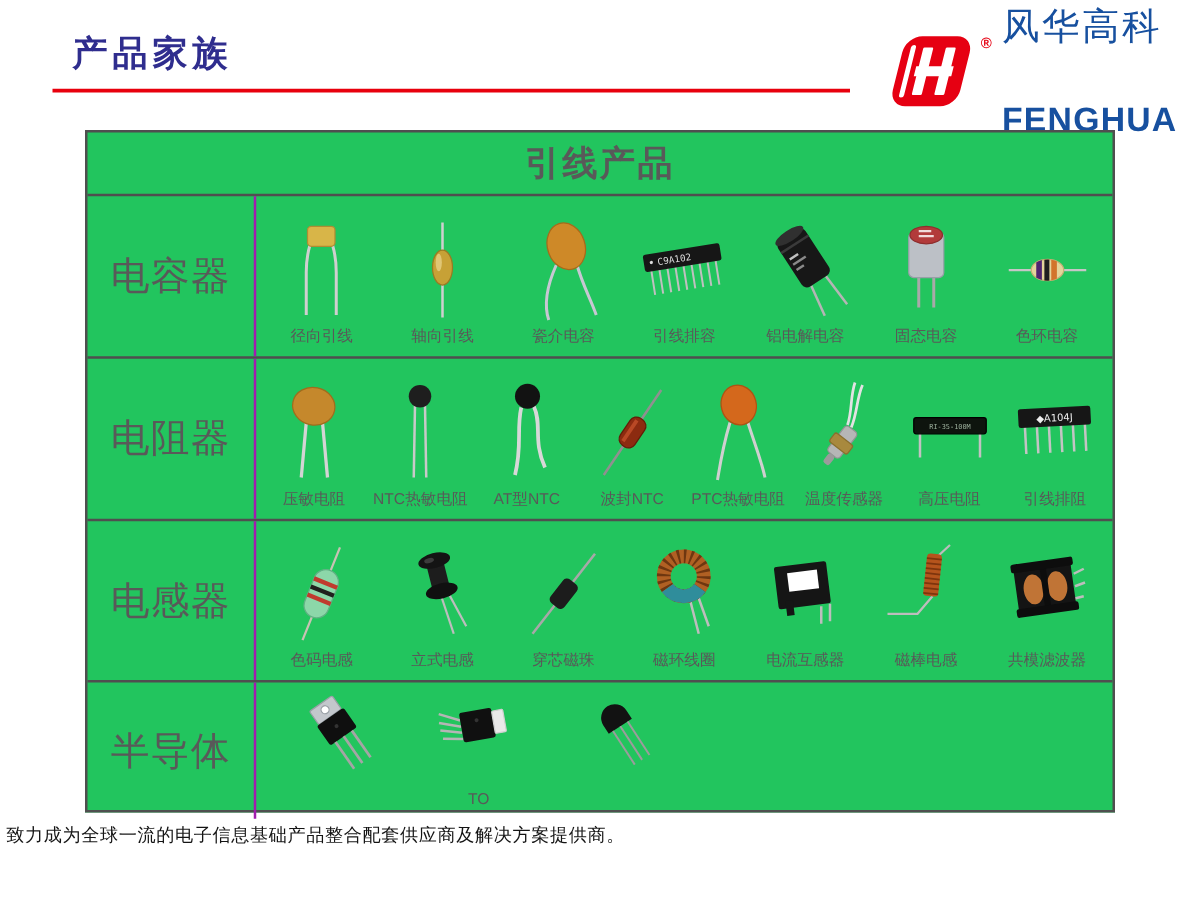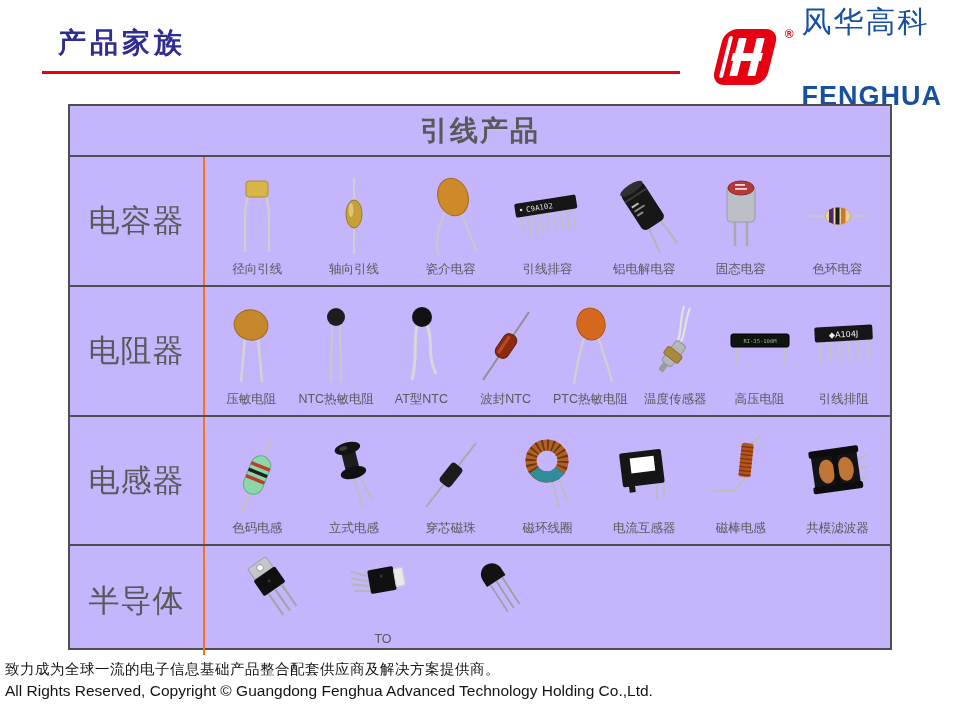--- a/index.html
+++ b/index.html
@@ -13,27 +13,27 @@
 
   .logo{position:absolute;right:18px;top:6px;display:flex;align-items:center;gap:10px;}
   .logo-mark-wrap{position:relative;width:86px;height:66px;}
   .reg-mark{position:absolute;right:-2px;top:2px;color:#E60012;font-size:12px;font-weight:700;}
   .brand-text{display:flex;flex-direction:column;justify-content:center;}
   .brand-cn{color:#17509F;font-weight:400;font-size:30px;letter-spacing:2px;line-height:32px;}
   .brand-en{color:#17509F;font-weight:700;font-size:27px;letter-spacing:1px;line-height:28px;margin-top:44px;}
 
   
   .ptable{position:absolute;left:68px;top:104px;width:824px;height:546px;border:2px solid #4F4F4F;
-          box-sizing:border-box;display:flex;flex-direction:column;background:#c4b5fd;}
+          box-sizing:border-box;display:flex;flex-direction:column;background:#22c55e;}
   .thead{height:49px;flex:0 0 49px;border-bottom:2px solid #4F4F4F;display:flex;align-items:center;
          justify-content:center;font-size:28px;font-weight:700;color:#595959;letter-spacing:2px;}
   .trow{display:flex;border-bottom:2px solid #4F4F4F;}
   .trow:last-child{border-bottom:none;flex:1;gap:16px;}
   .r1{flex:0 0 128px;} .r2{flex:0 0 128px;} .r3{flex:0 0 127px;}
-  .cat{flex:0 0 133px;border-right:2px solid #f97316;display:flex;align-items:center;
+  .cat{flex:0 0 133px;border-right:2px solid #a21caf;display:flex;align-items:center;
        justify-content:center;font-size:31px;color:#595959;letter-spacing:1px;}
   .items{flex:1;display:flex;justify-content:space-around;align-items:stretch;padding:4px 4px 8px 4px;min-width:0;}
   .items.semis{justify-content:flex-start;gap:14px;padding-left:4px;}
   .item{display:flex;flex-direction:column;align-items:center;justify-content:flex-end;min-width:0;}
   .items.semis .item{width:96px;}
   .caption{font-size:12.5px;color:#595959;white-space:nowrap;line-height:16px;height:16px;margin-top:1px;}
   svg.comp{display:block;}
 
   
   .footer{position:absolute;left:5px;top:659px;color:#141414;}
@@ -424,16 +424,15 @@
           </svg>
           <div class="caption"></div>
         </div>
 
       </div>
     </div>
   </div>
 
   <div class="footer">
     <div class="slogan">致力成为全球一流的电子信息基础产品整合配套供应商及解决方案提供商。</div>
-    <div class="copyright">All Rights Reserved, Copyright  © Guangdong  Fenghua   Advanced Technology  Holding  Co.,Ltd.</div>
   </div>
 
 </div>
 
 </body></html>

